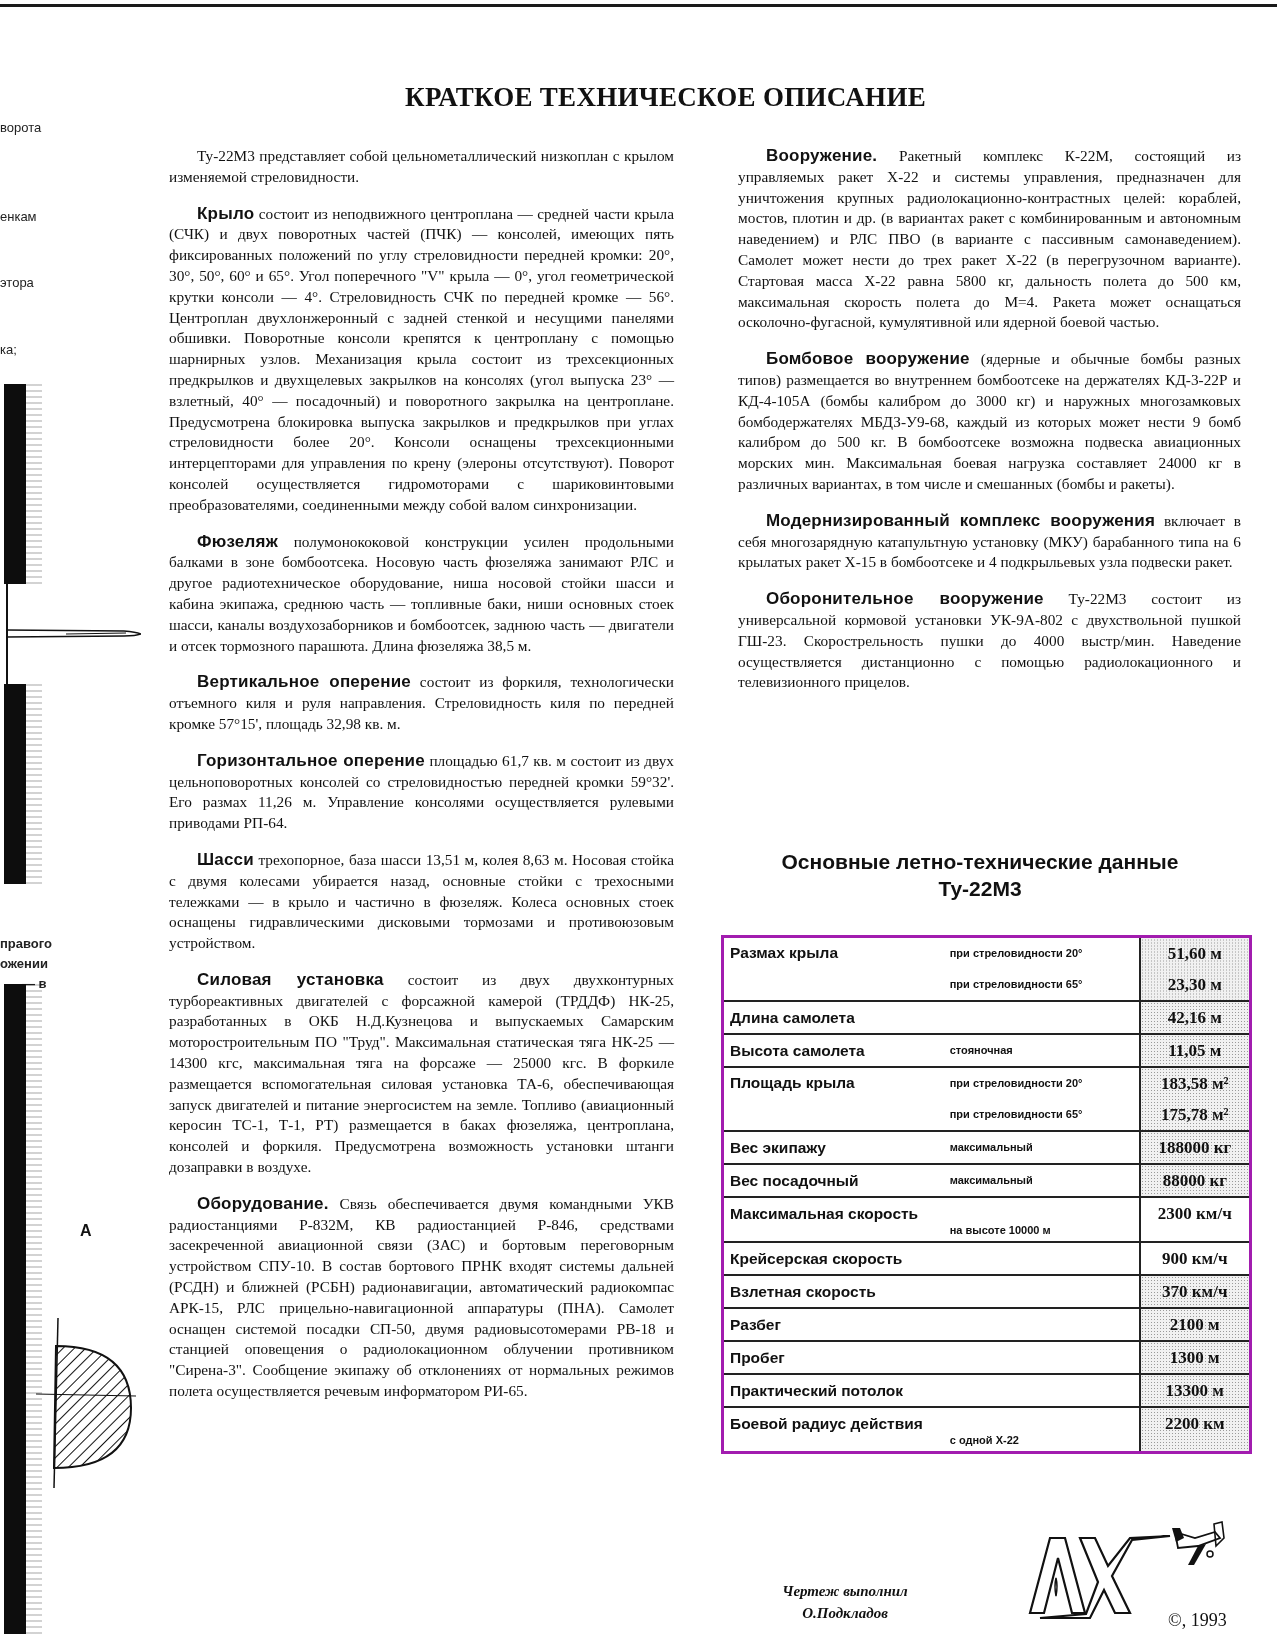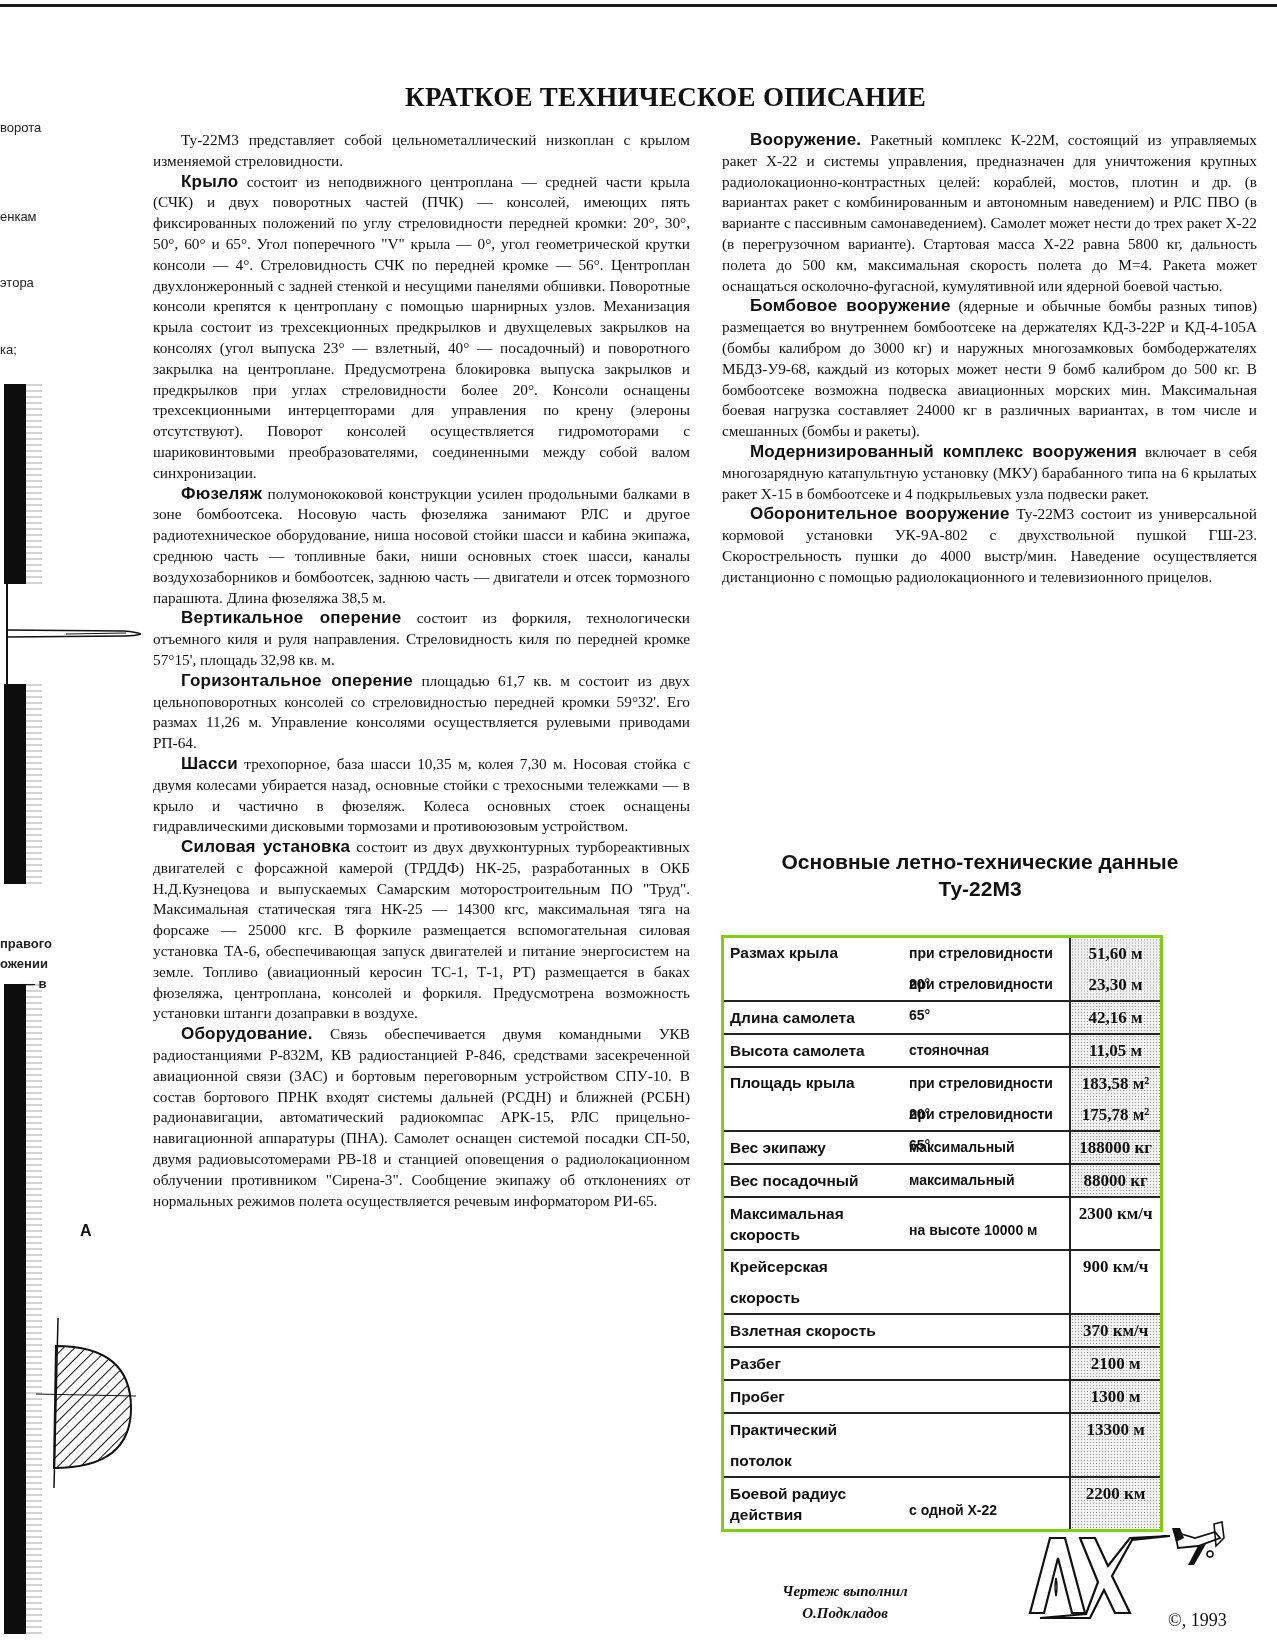--- a/index.html
+++ b/index.html
@@ -12,30 +12,30 @@
   .margin-thin { position: absolute; left: 6px; width: 2px; background: #111; }
   .needle { position: absolute; left: 6px; top: 628px; width: 135px; height: 10px; }
   .section-a { position: absolute; left: 80px; top: 1222px; font-family: "Liberation Sans", sans-serif; font-weight: bold; font-size: 16px; }
   .hatch { position: absolute; left: 36px; top: 1318px; width: 100px; height: 170px; }
 
   h1.title { position: absolute; left: 405px; top: 82px; margin: 0; font-family: "Liberation Serif", serif; font-size: 27px; font-weight: bold; letter-spacing: 0.3px; }
 
   .col { position: absolute; font-family: "Liberation Serif", serif; font-size: 15.3px; line-height: 20.8px; text-align: justify; }
   .col.left { left: 153px; top: 130px; width: 537px; }
   .col.right { left: 722px; top: 130px; width: 535px; }
-  .col p { margin: 0; text-indent: 28px; }
+  .col p { margin: 16px; text-indent: 28px; }
   .col b.lead { font-family: "Liberation Sans", sans-serif; font-size: 17px; font-weight: bold; letter-spacing: .2px; }
 
   .tt-title { position: absolute; left: 700px; top: 848px; width: 560px; text-align: center; font-family: "Liberation Sans", sans-serif; font-weight: bold; font-size: 21px; line-height: 27px; }
 
-  table.spec { position: absolute; left: 721px; top: 935px; width: 442px; border-collapse: collapse; border: 3px solid #84cc16;
+  table.spec { position: absolute; left: 721px; top: 935px; width: 531px; border-collapse: collapse; border: 3px solid #a21caf;
      font-family: "Liberation Sans", sans-serif; }
   table.spec td { border-bottom: 2px solid #222; padding: 0 6px; vertical-align: top; }
   table.spec td.name { font-size: 15.5px; font-weight: bold; width: 215px; padding-top: 6px; }
-  table.spec td.cond { font-size: 14px; font-weight: bold; padding-top: 6px; width: 190px; }
+  table.spec td.cond { font-size: 11px; font-weight: bold; padding-top: 6px; width: 190px; }
   table.spec td.val { border-left: 2px solid #222; font-family: "Liberation Serif", serif; font-size: 17px; font-weight: bold; text-align: center; width: 100px;
      background-color: #f1f1f1; background-image: radial-gradient(#9a9a9a 0.6px, transparent 0.7px); background-size: 3px 3px; }
   table.spec .sub { display: block; height: 31px; line-height: 31px; }
   table.spec tr.single td { height: 31px; line-height: 31px; padding-top: 0; }
   table.spec tr.double td.name { line-height: 21px; padding-top: 5px; padding-bottom: 4px; }
   table.spec tr.double td.cond { padding-top: 22px; line-height: 21px; }
   table.spec tr.double td.val { padding-top: 5px; line-height: 21px; margin-top: 22px; }
 
   .credit { position: absolute; left: 745px; top: 1580px; width: 200px; text-align: center; font-family: "Liberation Serif", serif; font-style: italic; font-weight: bold; font-size: 15px; line-height: 22px; }
   .logo { position: absolute; left: 1020px; top: 1518px; width: 210px; height: 110px; }
@@ -74,21 +74,21 @@
 </svg>
 
 <h1 class="title">КРАТКОЕ ТЕХНИЧЕСКОЕ ОПИСАНИЕ</h1>
 
 <div class="col left">
   <p><span>Ту-22М3 представляет собой цельнометаллический низкоплан с крылом изменяемой стреловидности.</span></p>
   <p><b class="lead">Крыло</b><span> состоит из неподвижного центроплана — средней части крыла (СЧК) и двух поворотных частей (ПЧК) — консолей, имеющих пять фиксированных положений по углу стреловидности передней кромки: 20°, 30°, 50°, 60° и 65°. Угол поперечного "V" крыла — 0°, угол геометрической крутки консоли — 4°. Стреловидность СЧК по передней кромке — 56°. Центроплан двухлонжеронный с задней стенкой и несущими панелями обшивки. Поворотные консоли крепятся к центроплану с помощью шарнирных узлов. Механизация крыла состоит из трехсекционных предкрылков и двухщелевых закрылков на консолях (угол выпуска 23° — взлетный, 40° — посадочный) и поворотного закрылка на центроплане. Предусмотрена блокировка выпуска закрылков и предкрылков при углах стреловидности более 20°. Консоли оснащены трехсекционными интерцепторами для управления по крену (элероны отсутствуют). Поворот консолей осуществляется гидромоторами с шариковинтовыми преобразователями, соединенными между собой валом синхронизации.</span></p>
   <p><b class="lead">Фюзеляж</b><span> полумонококовой конструкции усилен продольными балками в зоне бомбоотсека. Носовую часть фюзеляжа занимают РЛС и другое радиотехническое оборудование, ниша носовой стойки шасси и кабина экипажа, среднюю часть — топливные баки, ниши основных стоек шасси, каналы воздухозаборников и бомбоотсек, заднюю часть — двигатели и отсек тормозного парашюта. Длина фюзеляжа 38,5 м.</span></p>
   <p><b class="lead">Вертикальное оперение</b><span> состоит из форкиля, технологически отъемного киля и руля направления. Стреловидность киля по передней кромке 57°15', площадь 32,98 кв. м.</span></p>
   <p><b class="lead">Горизонтальное оперение</b><span> площадью 61,7 кв. м состоит из двух цельноповоротных консолей со стреловидностью передней кромки 59°32'. Его размах 11,26 м. Управление консолями осуществляется рулевыми приводами РП-64.</span></p>
-  <p><b class="lead">Шасси</b><span> трехопорное, база шасси 10,35 м, колея 7,30 м. Носовая стойка с двумя колесами убирается назад, основные стойки с трехосными тележками — в крыло и частично в фюзеляж. Колеса основных стоек оснащены гидравлическими дисковыми тормозами и противоюзовым устройством.</span></p>
+  <p><b class="lead">Шасси</b><span> трехопорное, база шасси 13,51 м, колея 8,63 м. Носовая стойка с двумя колесами убирается назад, основные стойки с трехосными тележками — в крыло и частично в фюзеляж. Колеса основных стоек оснащены гидравлическими дисковыми тормозами и противоюзовым устройством.</span></p>
   <p><b class="lead">Силовая установка</b><span> состоит из двух двухконтурных турбореактивных двигателей с форсажной камерой (ТРДДФ) НК-25, разработанных в ОКБ Н.Д.Кузнецова и выпускаемых Самарским моторостроительным ПО "Труд". Максимальная статическая тяга НК-25 — 14300 кгс, максимальная тяга на форсаже — 25000 кгс. В форкиле размещается вспомогательная силовая установка ТА-6, обеспечивающая запуск двигателей и питание энергосистем на земле. Топливо (авиационный керосин ТС-1, Т-1, РТ) размещается в баках фюзеляжа, центроплана, консолей и форкиля. Предусмотрена возможность установки штанги дозаправки в воздухе.</span></p>
   <p><b class="lead">Оборудование.</b><span> Связь обеспечивается двумя командными УКВ радиостанциями Р-832М, КВ радиостанцией Р-846, средствами засекреченной авиационной связи (ЗАС) и бортовым переговорным устройством СПУ-10. В состав бортового ПРНК входят системы дальней (РСДН) и ближней (РСБН) радионавигации, автоматический радиокомпас АРК-15, РЛС прицельно-навигационной аппаратуры (ПНА). Самолет оснащен системой посадки СП-50, двумя радиовысотомерами РВ-18 и станцией оповещения о радиолокационном облучении противником "Сирена-3". Сообщение экипажу об отклонениях от нормальных режимов полета осуществляется речевым информатором РИ-65.</span></p>
 </div>
 
 <div class="col right">
   <p><b class="lead">Вооружение.</b><span> Ракетный комплекс К-22М, состоящий из управляемых ракет Х-22 и системы управления, предназначен для уничтожения крупных радиолокационно-контрастных целей: кораблей, мостов, плотин и др. (в вариантах ракет с комбинированным и автономным наведением) и РЛС ПВО (в варианте с пассивным самонаведением). Самолет может нести до трех ракет Х-22 (в перегрузочном варианте). Стартовая масса Х-22 равна 5800 кг, дальность полета до 500 км, максимальная скорость полета до М=4. Ракета может оснащаться осколочно-фугасной, кумулятивной или ядерной боевой частью.</span></p>
   <p><b class="lead">Бомбовое вооружение</b><span> (ядерные и обычные бомбы разных типов) размещается во внутреннем бомбоотсеке на держателях КД-3-22Р и КД-4-105А (бомбы калибром до 3000 кг) и наружных многозамковых бомбодержателях МБДЗ-У9-68, каждый из которых может нести 9 бомб калибром до 500 кг. В бомбоотсеке возможна подвеска авиационных морских мин. Максимальная боевая нагрузка составляет 24000 кг в различных вариантах, в том числе и смешанных (бомбы и ракеты).</span></p>
   <p><b class="lead">Модернизированный комплекс вооружения</b><span> включает в себя многозарядную катапультную установку (МКУ) барабанного типа на 6 крылатых ракет Х-15 в бомбоотсеке и 4 подкрыльевых узла подвески ракет.</span></p>
   <p><b class="lead">Оборонительное вооружение</b><span> Ту-22М3 состоит из универсальной кормовой установки УК-9А-802 с двухствольной пушкой ГШ-23. Скорострельность пушки до 4000 выстр/мин. Наведение осуществляется дистанционно с помощью радиолокационного и телевизионного прицелов.</span></p>
 </div>

